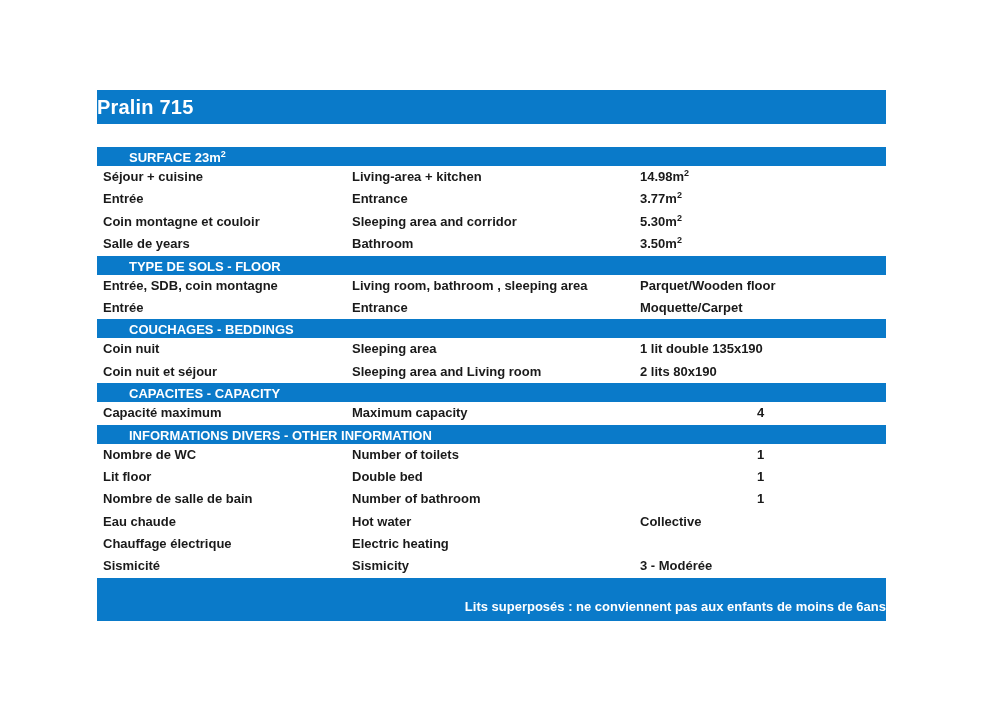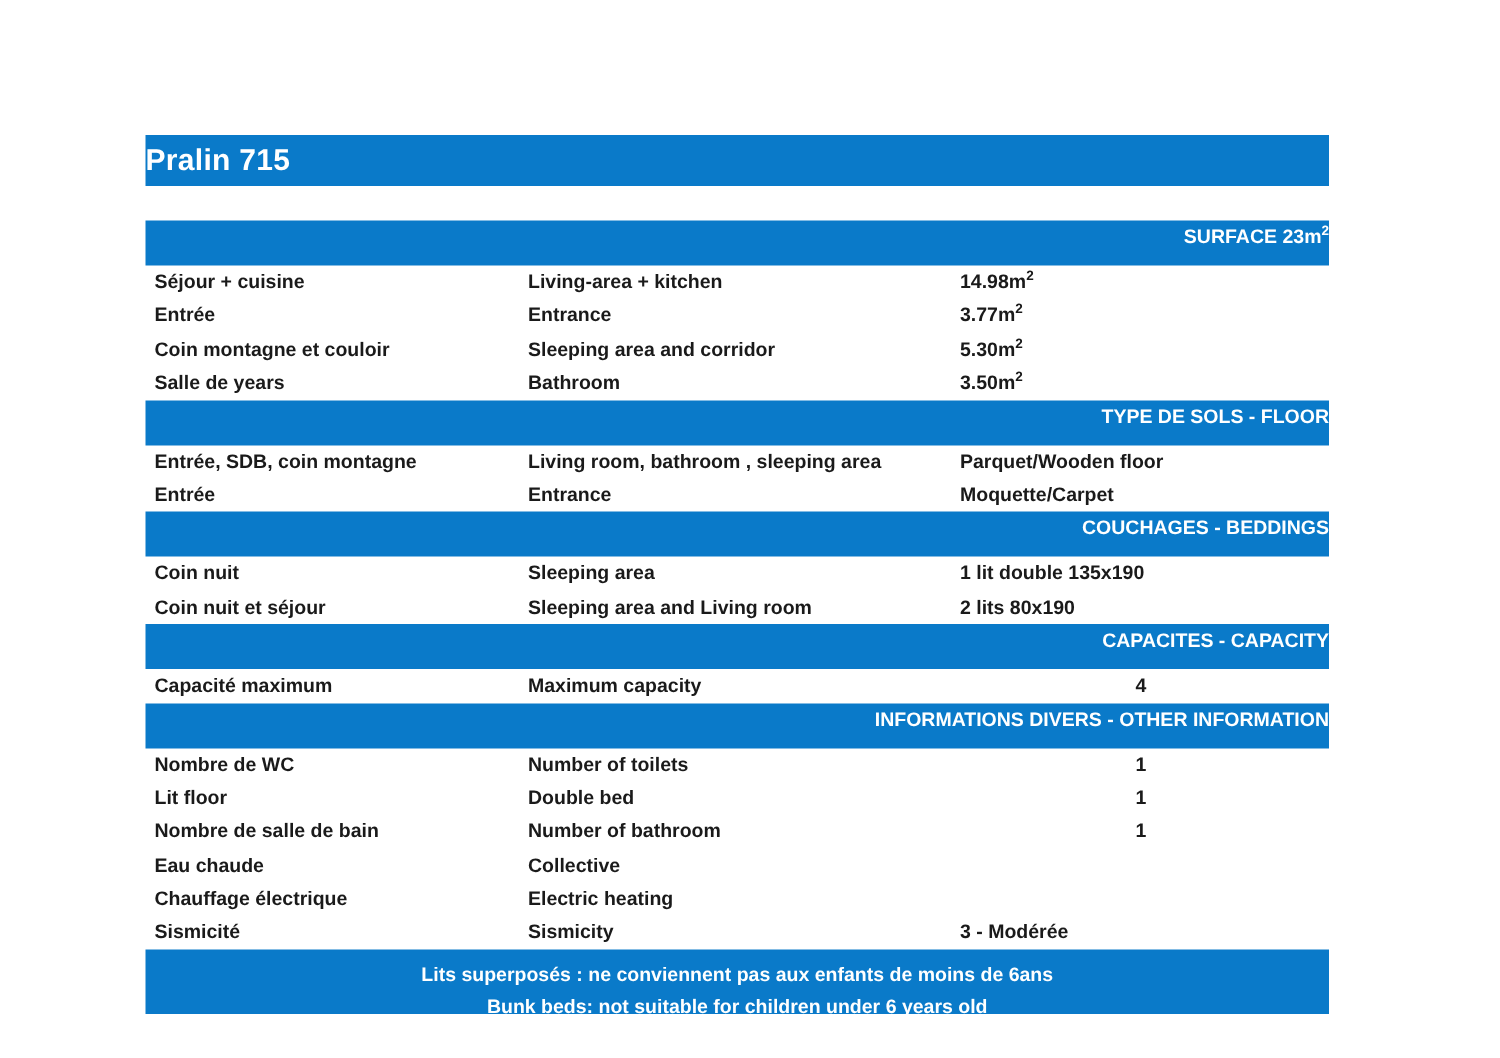--- a/index.html
+++ b/index.html
@@ -18,25 +18,25 @@
   .title-bar {
     height: 34px; line-height: 34px;
     background: var(--accent);
     color: var(--bar-text);
     font-size: 20px; font-weight: bold;
     text-align: left;
     margin-bottom: 23px;
     letter-spacing: 0.2px;
   }
   .section-header {
-    height: 30px; line-height: 22px;
+    height: 19px; line-height: 22px;
     background: var(--accent);
     color: var(--bar-text);
     font-size: 13px; font-weight: bold;
-    text-align: right;
+    text-align: left;
     padding-left: 32px;
   }
   .row {
     display: grid;
     grid-template-columns: 249px 288px 117px auto;
     padding-left: 6px;
     height: 22.4px; line-height: 22.4px;
     font-size: 13px;
     color: var(--body-text);
     font-weight: bold;
@@ -44,23 +44,23 @@
   .row span { white-space: nowrap; overflow: visible; }
   sup {
     font-size: 9px;
     vertical-align: super;
     line-height: 0;
   }
   .footer-bar {
     background: var(--accent);
     color: var(--bar-text);
     font-size: 13px; font-weight: bold;
-    text-align: center;
+    text-align: right;
     height: 43px;
-    padding-top: 6px;
+    padding-top: 18px;
   }
   .footer-bar div { line-height: 21px; }
 </style>
 </head>
 <body>
 
 <div class="doc">
 
   <div class="title-bar">Pralin 715</div>
 
@@ -140,20 +140,21 @@
     <span class="c4">1</span>
   </div>
   <div class="row">
     <span class="c1">Nombre de salle de bain</span>
     <span class="c2">Number of bathroom</span>
     <span class="c3"><span></span></span>
     <span class="c4">1</span>
   </div>
   <div class="row">
     <span class="c1">Eau chaude</span>
+    <span class="c2">Hot water</span>
     <span class="c3"><span>Collective</span></span>
     <span class="c4"></span>
   </div>
   <div class="row">
     <span class="c1">Chauffage électrique</span>
     <span class="c2">Electric heating</span>
     <span class="c3"><span></span></span>
     <span class="c4"></span>
   </div>
   <div class="row">

